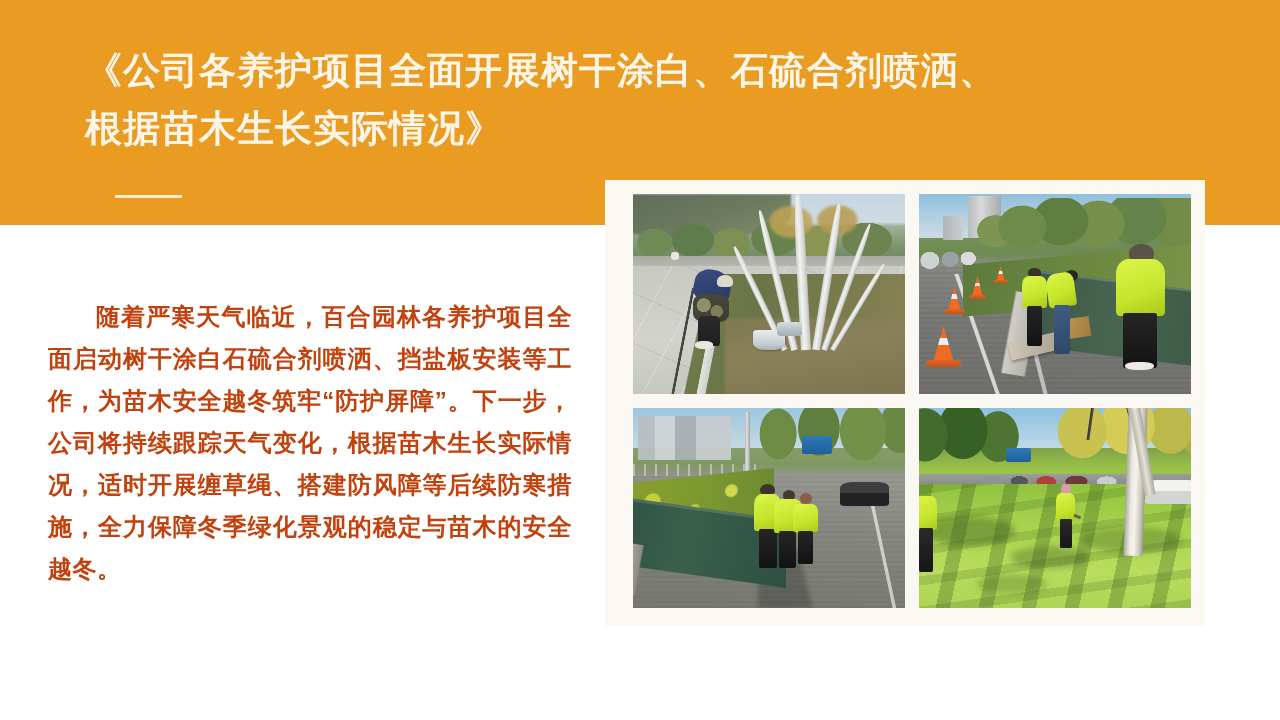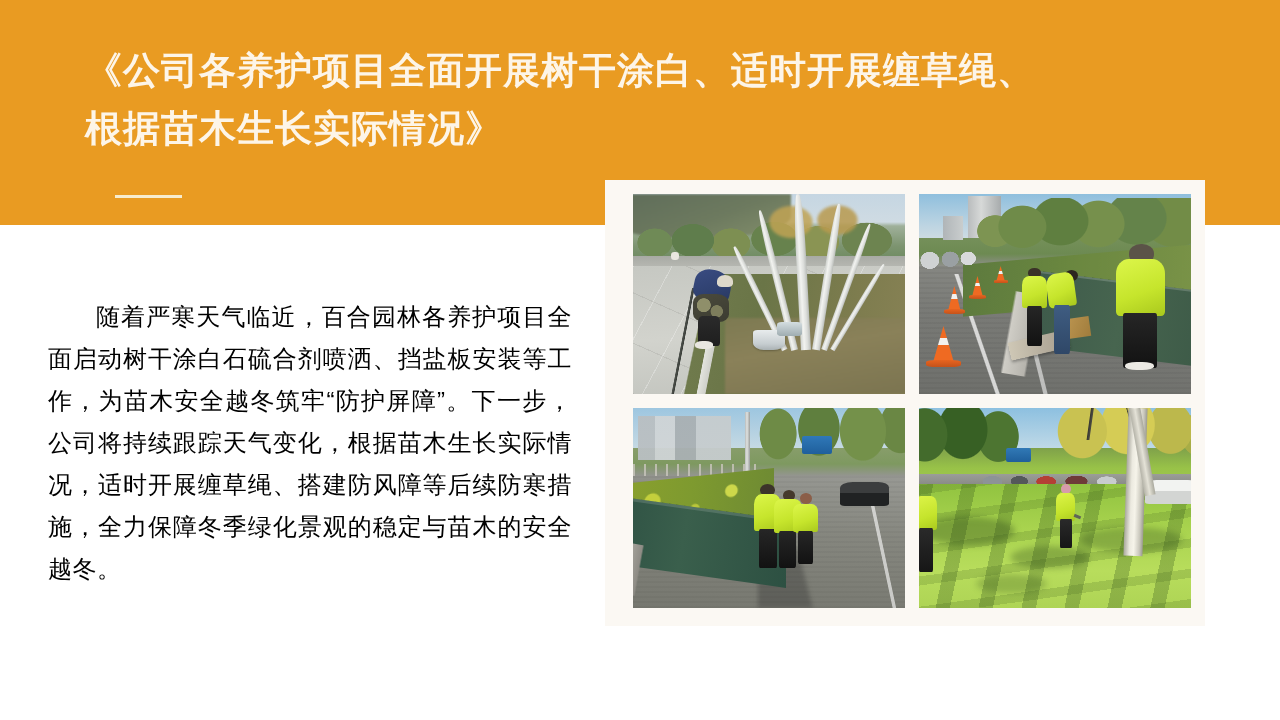--- a/index.html
+++ b/index.html
@@ -60,25 +60,26 @@
   .body-copy {
     position: absolute;
     left: 48px;
     top: 296px;
     width: 524px;
   }
 
   .body-copy p {
     font-size: 24px;
     line-height: 42px;
-    color: #000000;
+    color: #c2410c;
     text-align: justify;
     text-justify: inter-ideograph;
     text-indent: 2em;
     letter-spacing: 0.5px;
+    font-weight: bold;
   }
 
   
   .photo-panel {
     position: absolute;
     left: 605px;
     top: 180px;
     width: 600px;
     height: 446px;
     background: #fbf8f3;
@@ -515,21 +516,21 @@
     background: linear-gradient(180deg, #262626, #121212);
   }
 </style>
 </head>
 <body>
 
 <div id="slide">
 
   <div class="header-band">
     <div class="title-block">
-      <div class="title-line">《公司各养护项目全面开展树干涂白、适时开展缠草绳、</div>
+      <div class="title-line">《公司各养护项目全面开展树干涂白、石硫合剂喷洒、</div>
       <div class="title-line">根据苗木生长实际情况》</div>
     </div>
     <div class="title-rule"></div>
   </div>
 
   <div class="body-copy">
     <p>随着严寒天气临近，百合园林各养护项目全面启动树干涂白石硫合剂喷洒、挡盐板安装等工作，为苗木安全越冬筑牢“防护屏障”。下一步，公司将持续跟踪天气变化，根据苗木生长实际情况，适时开展缠草绳、搭建防风障等后续防寒措施，全力保障冬季绿化景观的稳定与苗木的安全越冬。</p>
   </div>
 
   <div class="photo-panel"></div>

